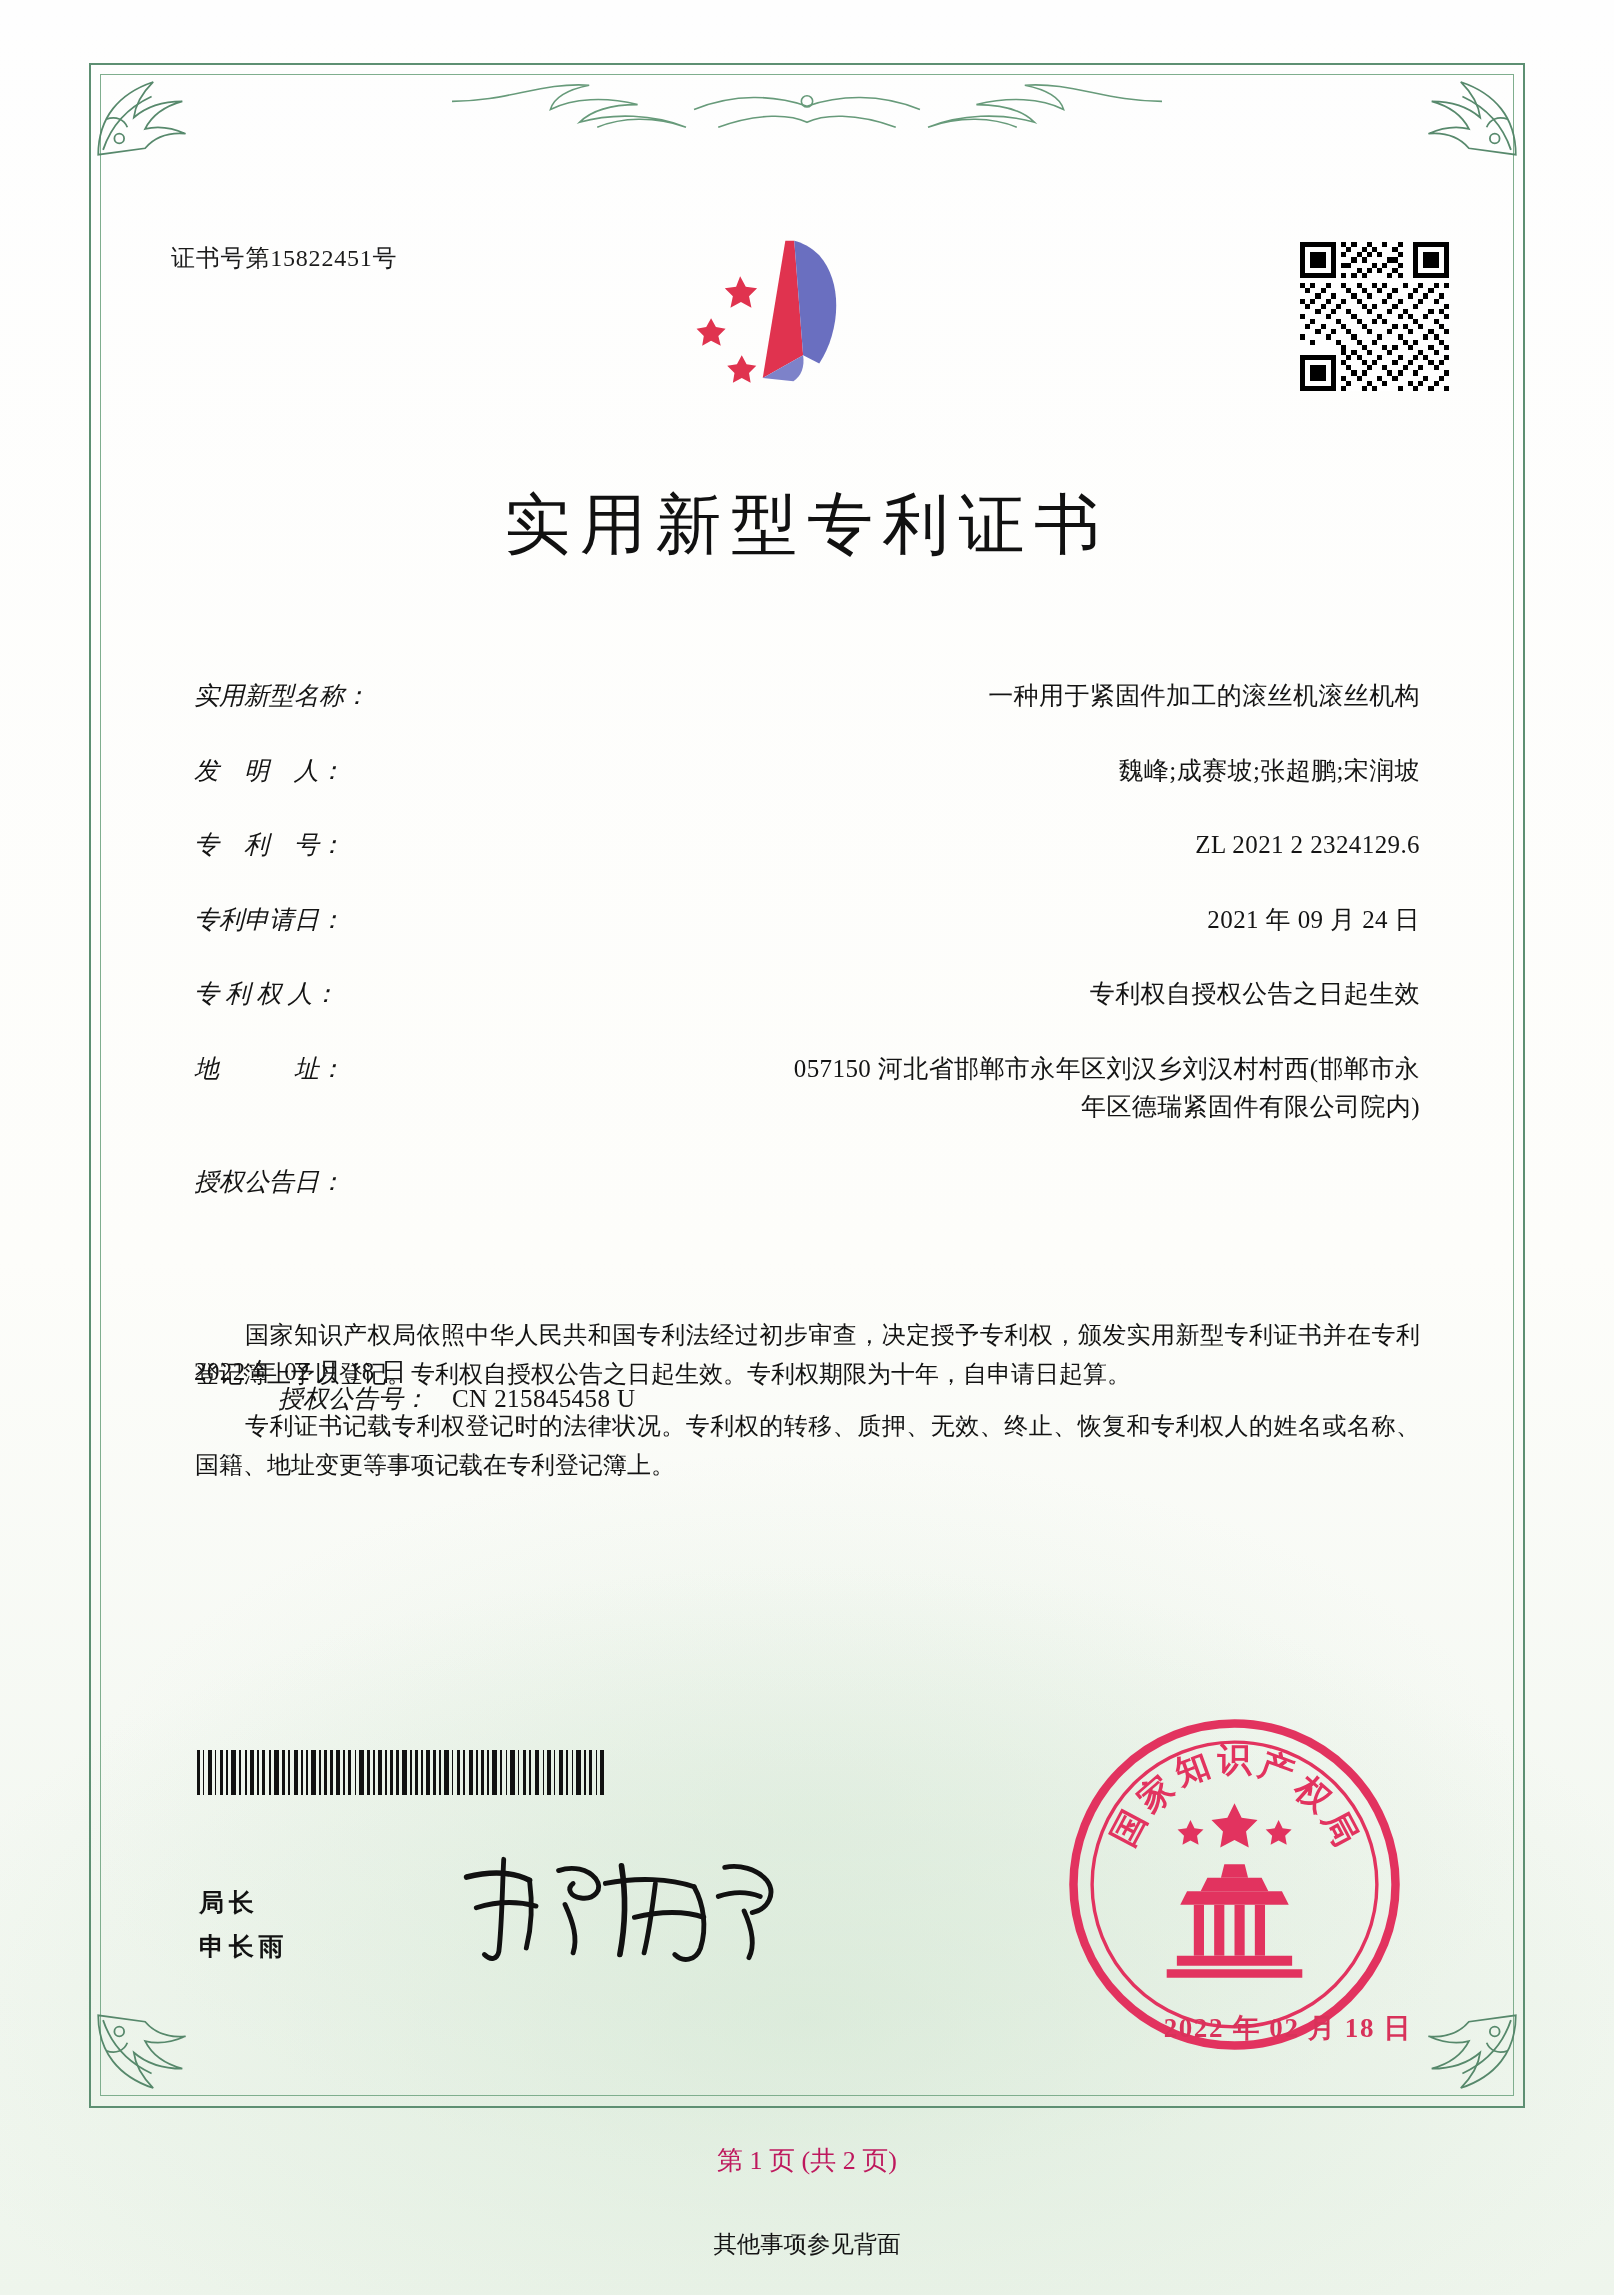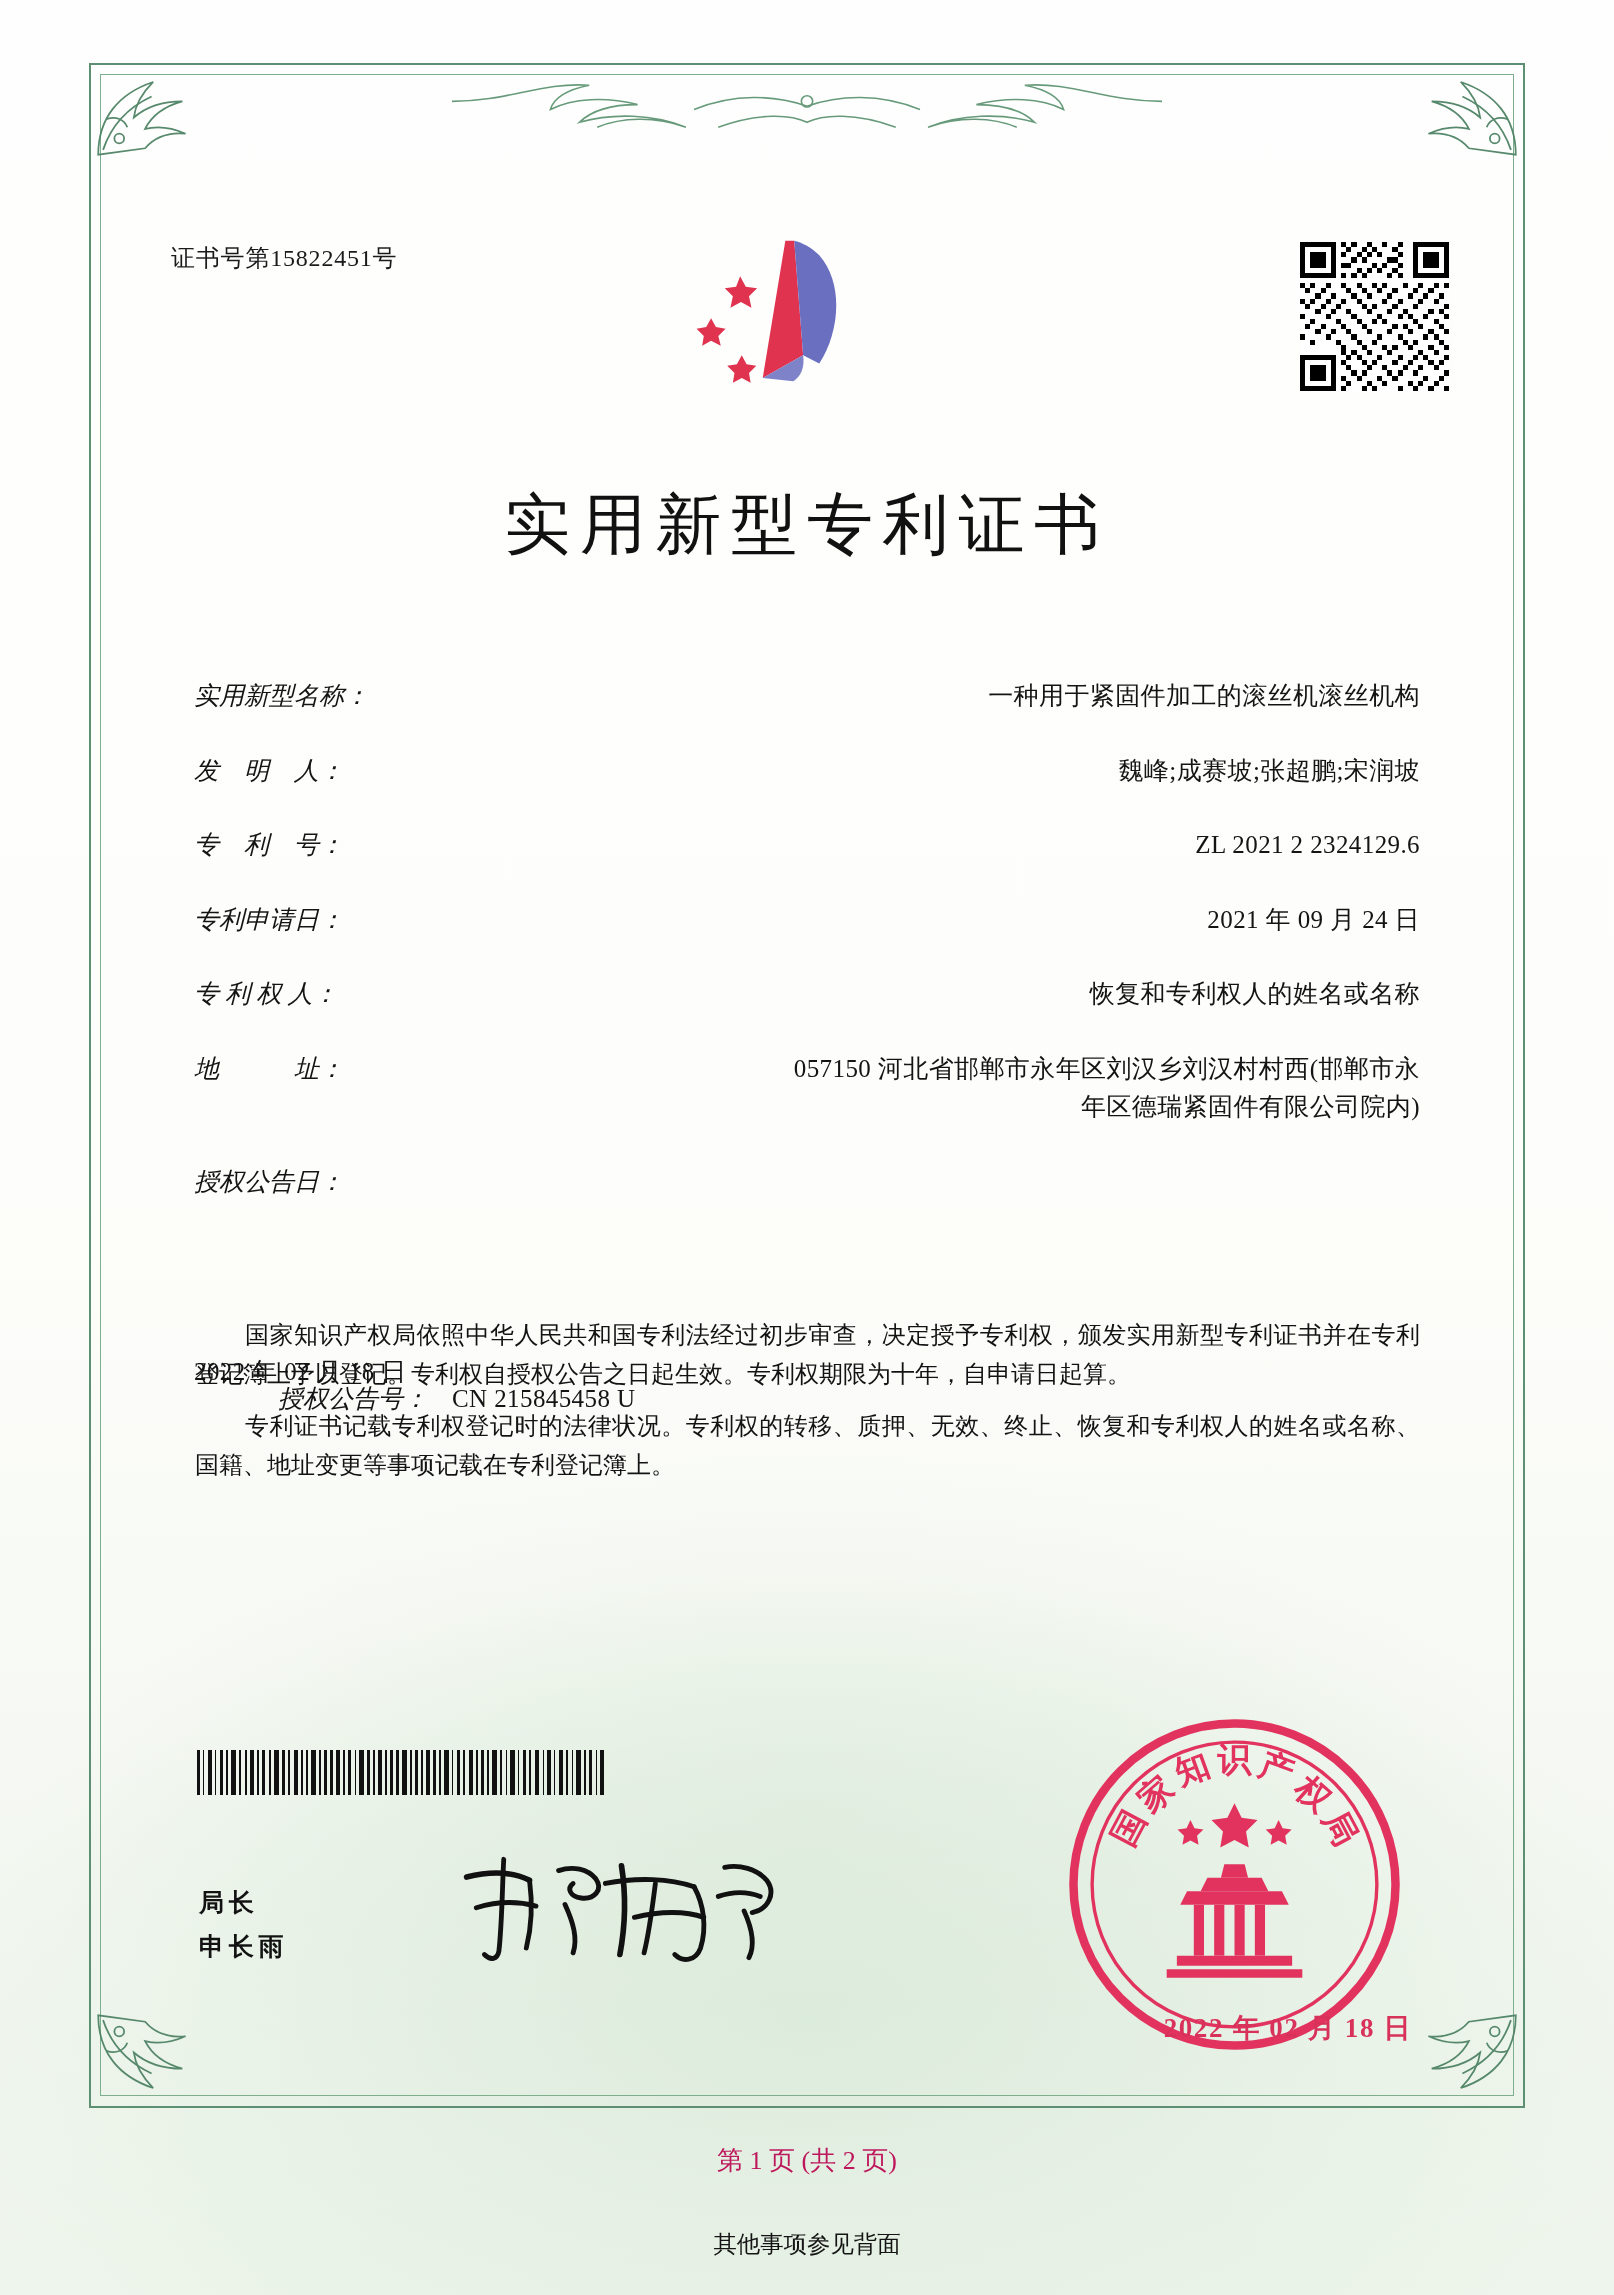--- a/index.html
+++ b/index.html
@@ -523,21 +523,21 @@
       <div class="fvalue">ZL 2021 2 2324129.6</div>
     </div>
 
     <div class="frow">
       <div class="flabel">专利申请日：</div>
       <div class="fvalue">2021 年 09 月 24 日</div>
     </div>
 
     <div class="frow">
       <div class="flabel">专 利 权 人：</div>
-      <div class="fvalue">恢复和专利权人的姓名或名称</div>
+      <div class="fvalue">专利权自授权公告之日起生效</div>
     </div>
 
     <div class="frow">
       <div class="flabel">地　　　址：</div>
       <div class="fvalue">
         <span>057150 河北省邯郸市永年区刘汉乡刘汉村村西(邯郸市永</span>
         <span class="line2">年区德瑞紧固件有限公司院内)</span>
       </div>
     </div>
 

